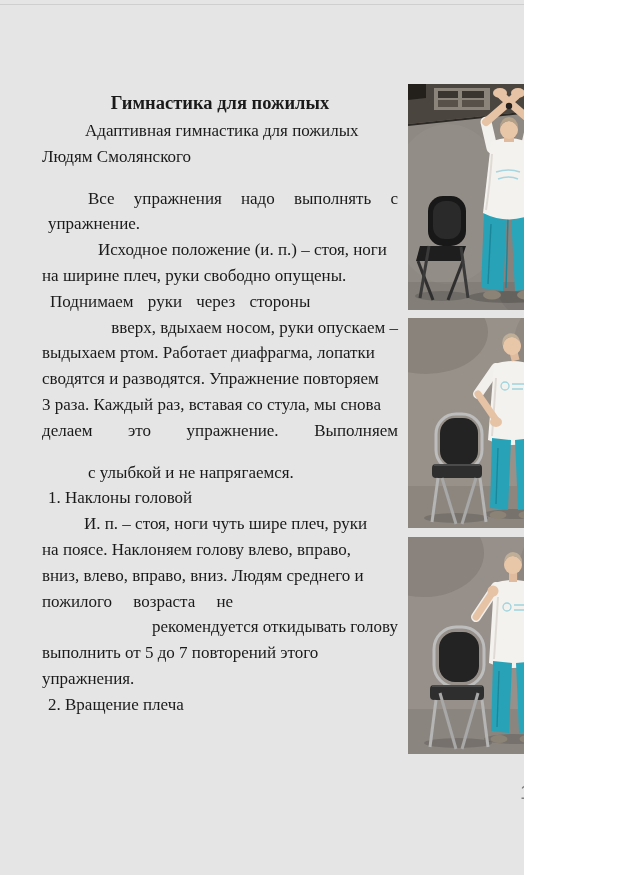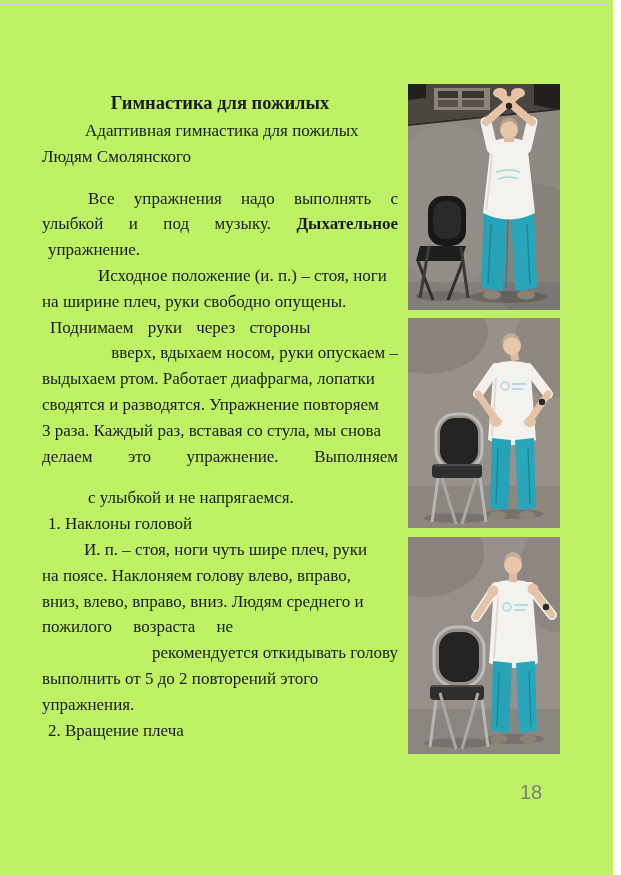--- a/index.html
+++ b/index.html
@@ -1,17 +1,17 @@
 <!DOCTYPE html>
 <html><head>
 <meta charset="utf-8">
 <style>
   html,body{margin:0;padding:0;background:#ffffff;}
   .page{
-    position:relative;width:613px;height:875px;background:#bef264;overflow:hidden;
+    position:relative;width:524px;height:875px;background:#e5e5e5;overflow:hidden;
     font-family:"Liberation Serif","DejaVu Serif",serif;color:#1a1a1a;
   }
   .edge-top{position:absolute;left:0;top:4px;width:621px;height:1px;background:#cfcfcf;}
   .edge-right{position:absolute;left:611px;top:0;width:1px;height:875px;background:#cfcfcf;}
 
   .text-col{position:absolute;left:42px;top:88px;width:356px;}
   .doc-title{font-size:18.5px;font-weight:bold;text-align:center;line-height:30px;white-space:nowrap;}
   .ln{font-size:17px;line-height:25.8px;white-space:nowrap;}
   .jl{white-space:normal;text-align:justify;text-align-last:justify;}
   .b{font-weight:normal;margin-left:6px;}
@@ -35,38 +35,37 @@
 
 <div class="page">
   <div class="edge-top"></div>
   <div class="edge-right"></div>
 
   <div class="text-col">
     <div class="doc-title">Гимнастика для пожилых</div>
     <div class="ln i43">Адаптивная гимнастика для пожилых</div>
     <div class="ln">Людям Смолянского</div>
     <div class="ln jl i46">Все упражнения надо выполнять с</div>
-    <div class="ln jl"><span>улыбкой и под музыку.</span> <b>Дыхательное</b></div>
     <div class="ln b">упражнение.</div>
     <div class="ln i56">Исходное положение (и. п.) – стоя, ноги</div>
     <div class="ln">на ширине плеч, руки свободно опущены.</div>
     <div class="ln ws10">Поднимаем руки через стороны</div>
     <div class="ln i50">вверх, вдыхаем носом, руки опускаем –</div>
     <div class="ln">выдыхаем ртом. Работает диафрагма, лопатки</div>
     <div class="ln">сводятся и разводятся. Упражнение повторяем</div>
     <div class="ln">3 раза. Каждый раз, вставая со стула, мы снова</div>
     <div class="ln jl">делаем это упражнение. Выполняем</div>
     <div class="ln i46">с улыбкой и не напрягаемся.</div>
     <div class="ln b">1. Наклоны головой</div>
     <div class="ln i42">И. п. – стоя, ноги чуть шире плеч, руки</div>
     <div class="ln">на поясе. Наклоняем голову влево, вправо,</div>
     <div class="ln">вниз, влево, вправо, вниз. Людям среднего и</div>
     <div class="ln ws17">пожилого возраста не</div>
     <div class="ln i50">рекомендуется откидывать голову</div>
-    <div class="ln">выполнить от 5 до 2 повторений этого</div>
+    <div class="ln">выполнить от 5 до 7 повторений этого</div>
     <div class="ln">упражнения.</div>
     <div class="ln b">2. Вращение плеча</div>
   </div>
 
   <div class="photo p1">
     <svg width="152" height="226" viewBox="0 0 152 226">
       <rect width="152" height="226" fill="#8f8983"></rect>
       <ellipse cx="40" cy="120" rx="60" ry="80" fill="rgba(255,255,255,0.04)"></ellipse>
       <ellipse cx="130" cy="170" rx="50" ry="70" fill="rgba(0,0,0,0.05)"></ellipse>
       <rect y="198" width="152" height="28" fill="rgba(0,0,0,0.08)"></rect>

